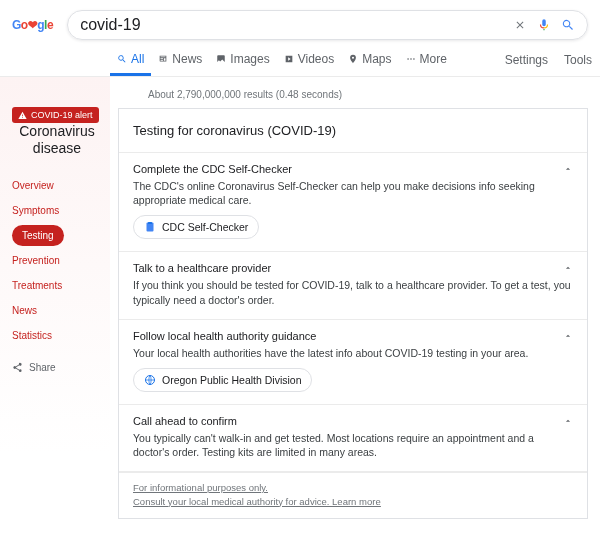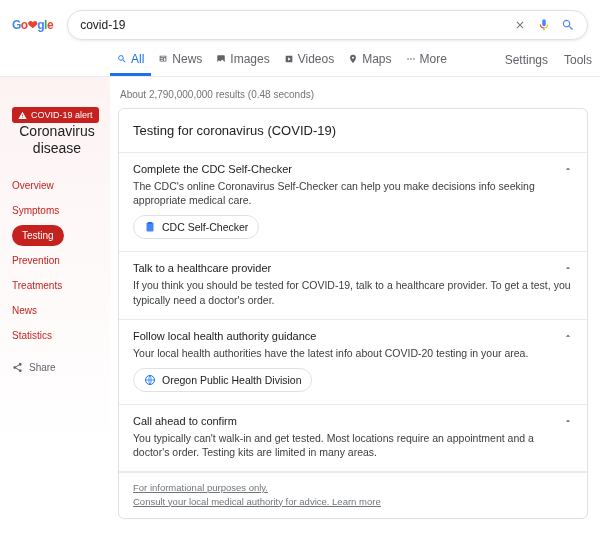--- a/index.html
+++ b/index.html
@@ -37,21 +37,21 @@
     border: 1px solid #dfe1e5;
     border-radius: 22px;
     height: 30px;
     padding: 0 10px;
     box-shadow: 0 1px 3px rgba(32,33,36,.1);
   }
   .search-input {
     flex: 1;
     border: none;
     outline: none;
-    font-size: 12px;
+    font-size: 16px;
     color: #202124;
     background: transparent;
   }
   .sb-icon { width:18px; display:flex; align-items:center; justify-content:center; margin-left:6px; }
   .sb-icon svg { display:block; }
   
   .tabs-row {
     display: flex;
     align-items: center;
     border-bottom: 1px solid #ebebeb;
@@ -109,24 +109,24 @@
     border-radius: 12px;
     display: inline-block;
   }
   .share {
     display:flex; align-items:flex-start; gap:6px;
     color:#5f6368; font-size:10px; margin-top:16px;
   }
   .share svg { width:11px; height:11px; }
   
   .content { flex:1; padding: 8px 12px 12px 8px; }
-  .stats { color:#70757a; font-size:10px; padding: 4px 0 8px 2px; }
+  .stats { color:#70757a; font-size:10px; padding: 4px 0 8px 2px; margin-left: 28px; }
   .card {
     border: 1px solid #dfe1e5;
-    border-radius: 6px;
+    border-radius: 0;
     overflow: hidden;
   }
   .card-title {
     font-size: 13px;
     padding: 14px 14px;
     border-bottom: 1px solid #ebebeb;
   }
   .section {
     padding: 10px 14px 12px 14px;
     border-bottom: 1px solid #ebebeb;
@@ -290,21 +290,21 @@
         <div class="sec-body">If you think you should be tested for COVID-19, talk to a healthcare provider. To get a test, you typically need a doctor's order.</div>
       </div>
 
       <div class="section">
         <div class="sec-head">
           <span>Follow local health authority guidance</span>
           <svg viewBox="0 0 24 24">
               <path fill="#5f6368" d="M7 14l5-5 5 5z"></path>
             </svg>
         </div>
-        <div class="sec-body">Your local health authorities have the latest info about COVID-20 testing in your area.</div>
+        <div class="sec-body">Your local health authorities have the latest info about COVID-19 testing in your area.</div>
         <span class="chip">
           <span class="chip-icon">
             <svg viewBox="0 0 24 24" width="12" height="12">
                 <circle cx="12" cy="12" r="9" fill="none" stroke="#1a73e8" stroke-width="2"></circle>
                 <path d="M3 12h18M12 3c3 3 3 15 0 18M12 3c-3 3-3 15 0 18" fill="none" stroke="#1a73e8" stroke-width="1.5"></path>
               </svg>
           </span>
           <span>Oregon Public Health Division</span>
         </span>
       </div>

